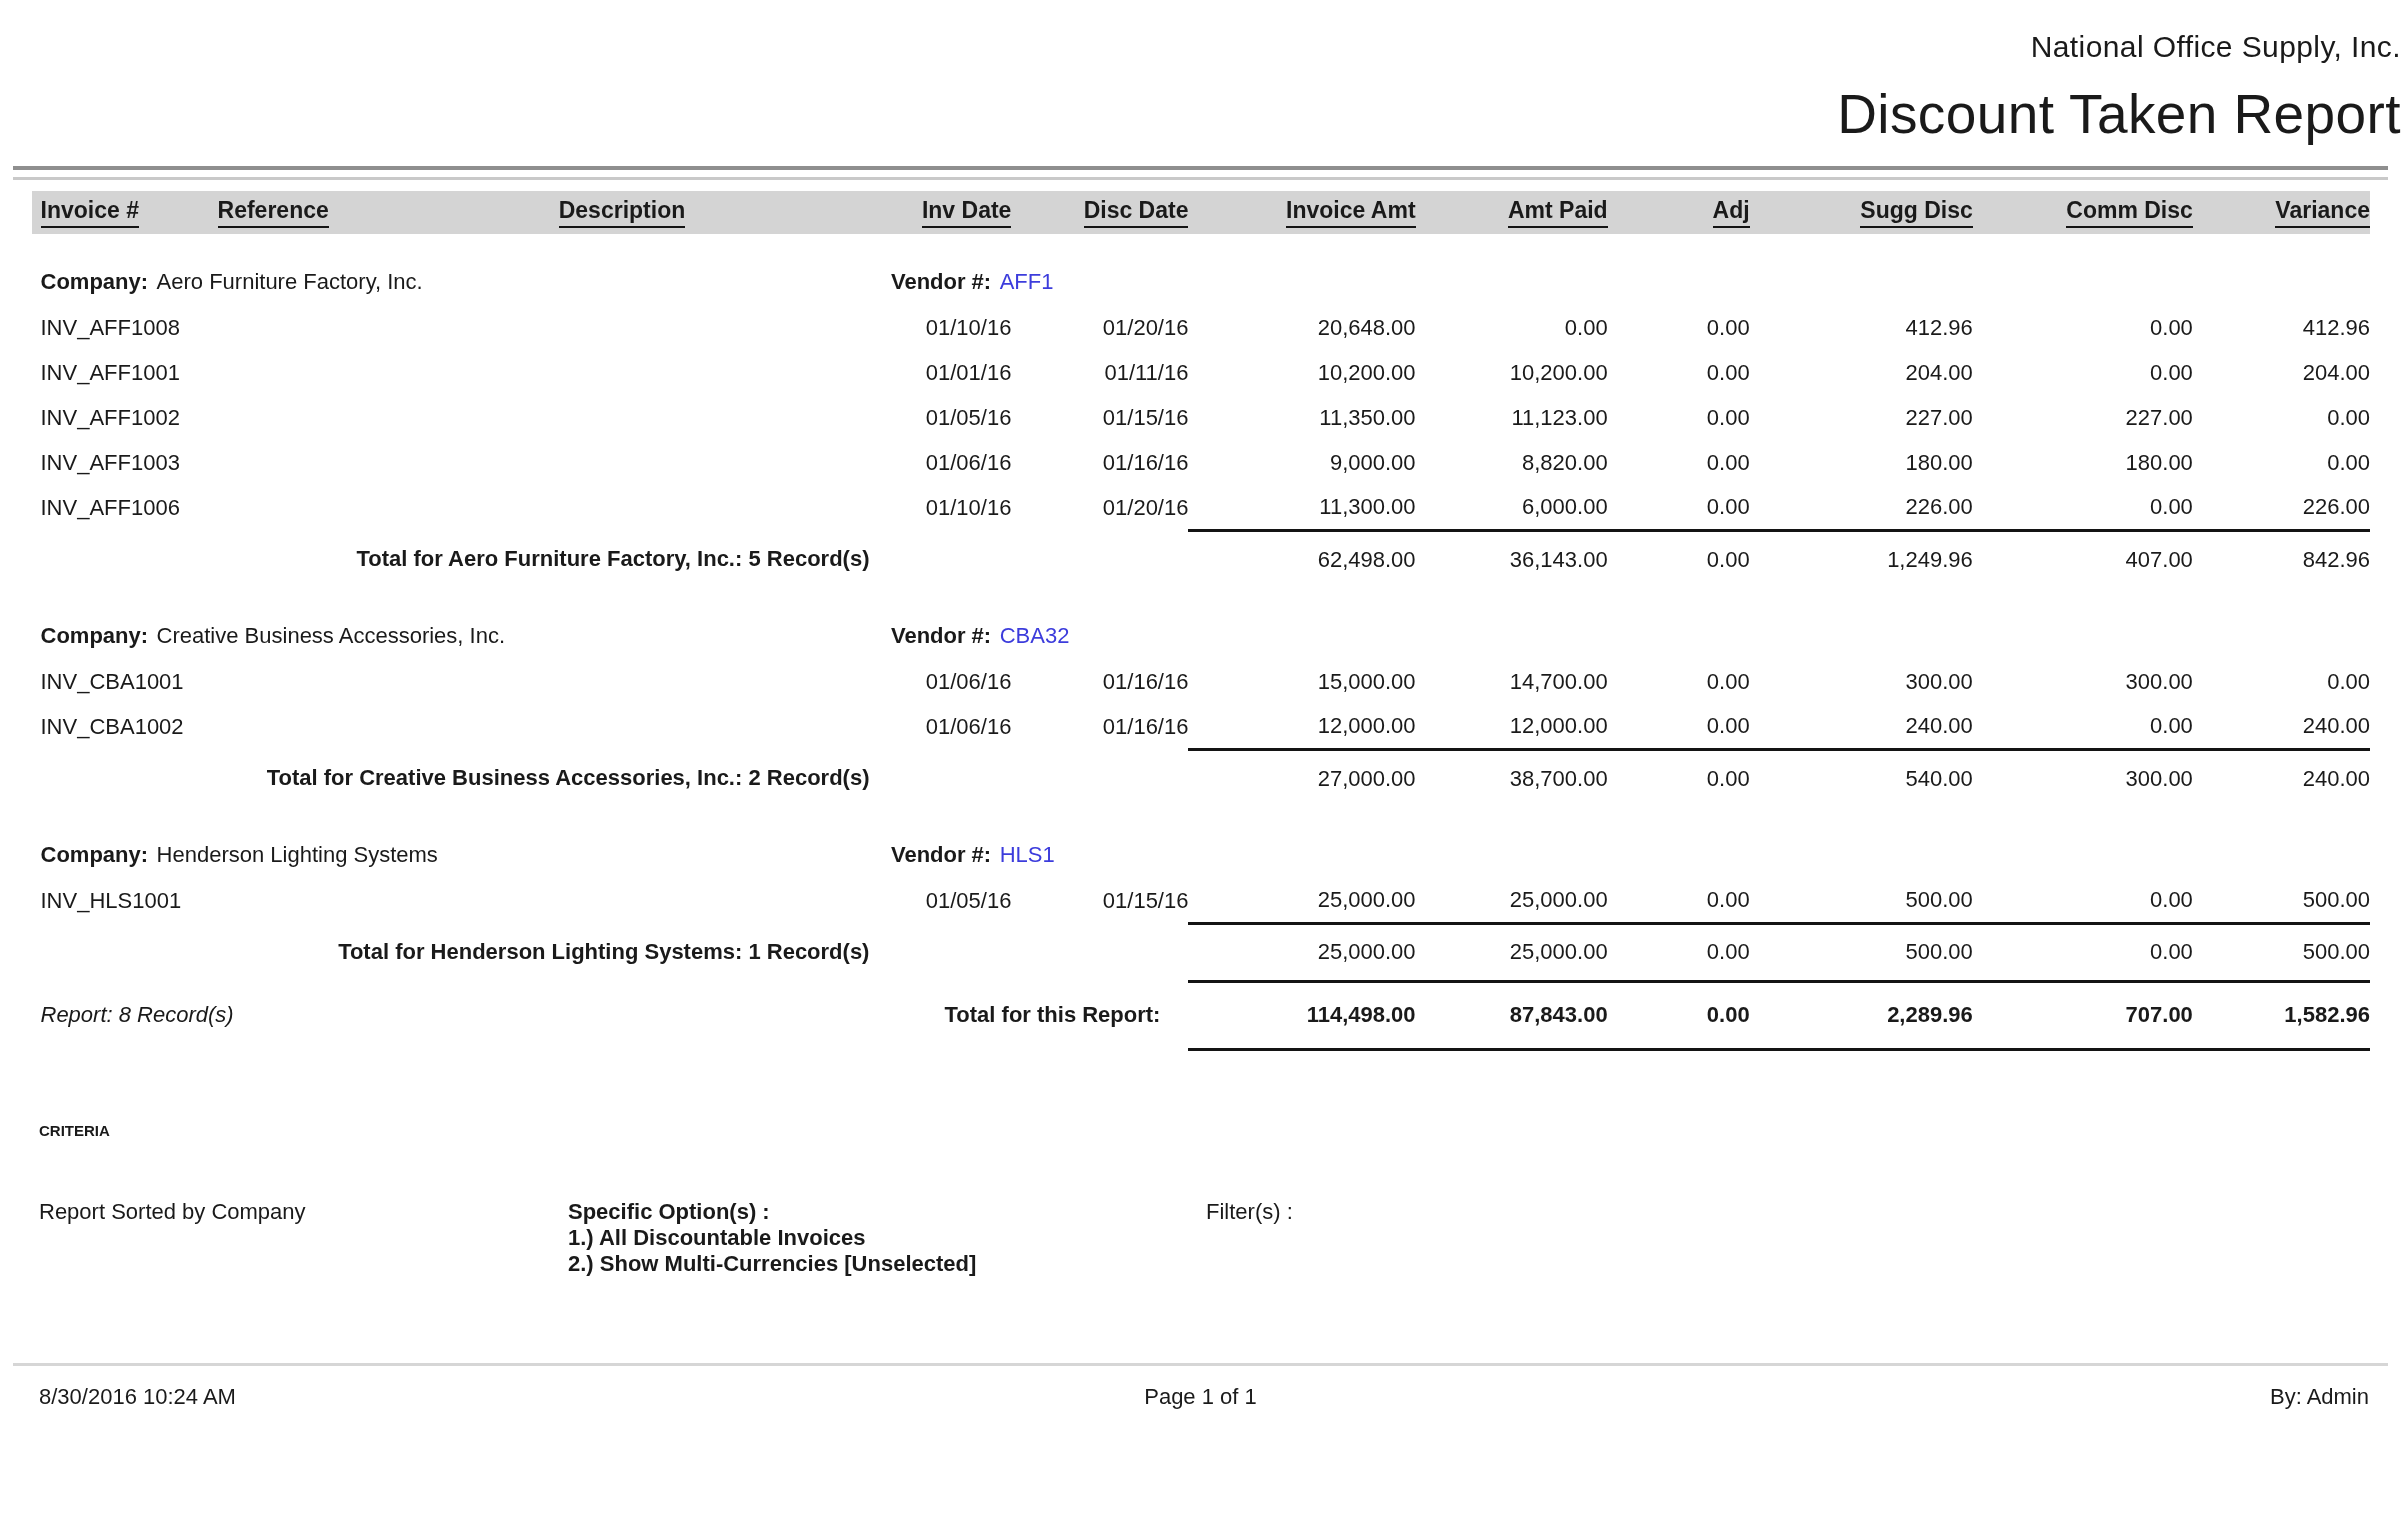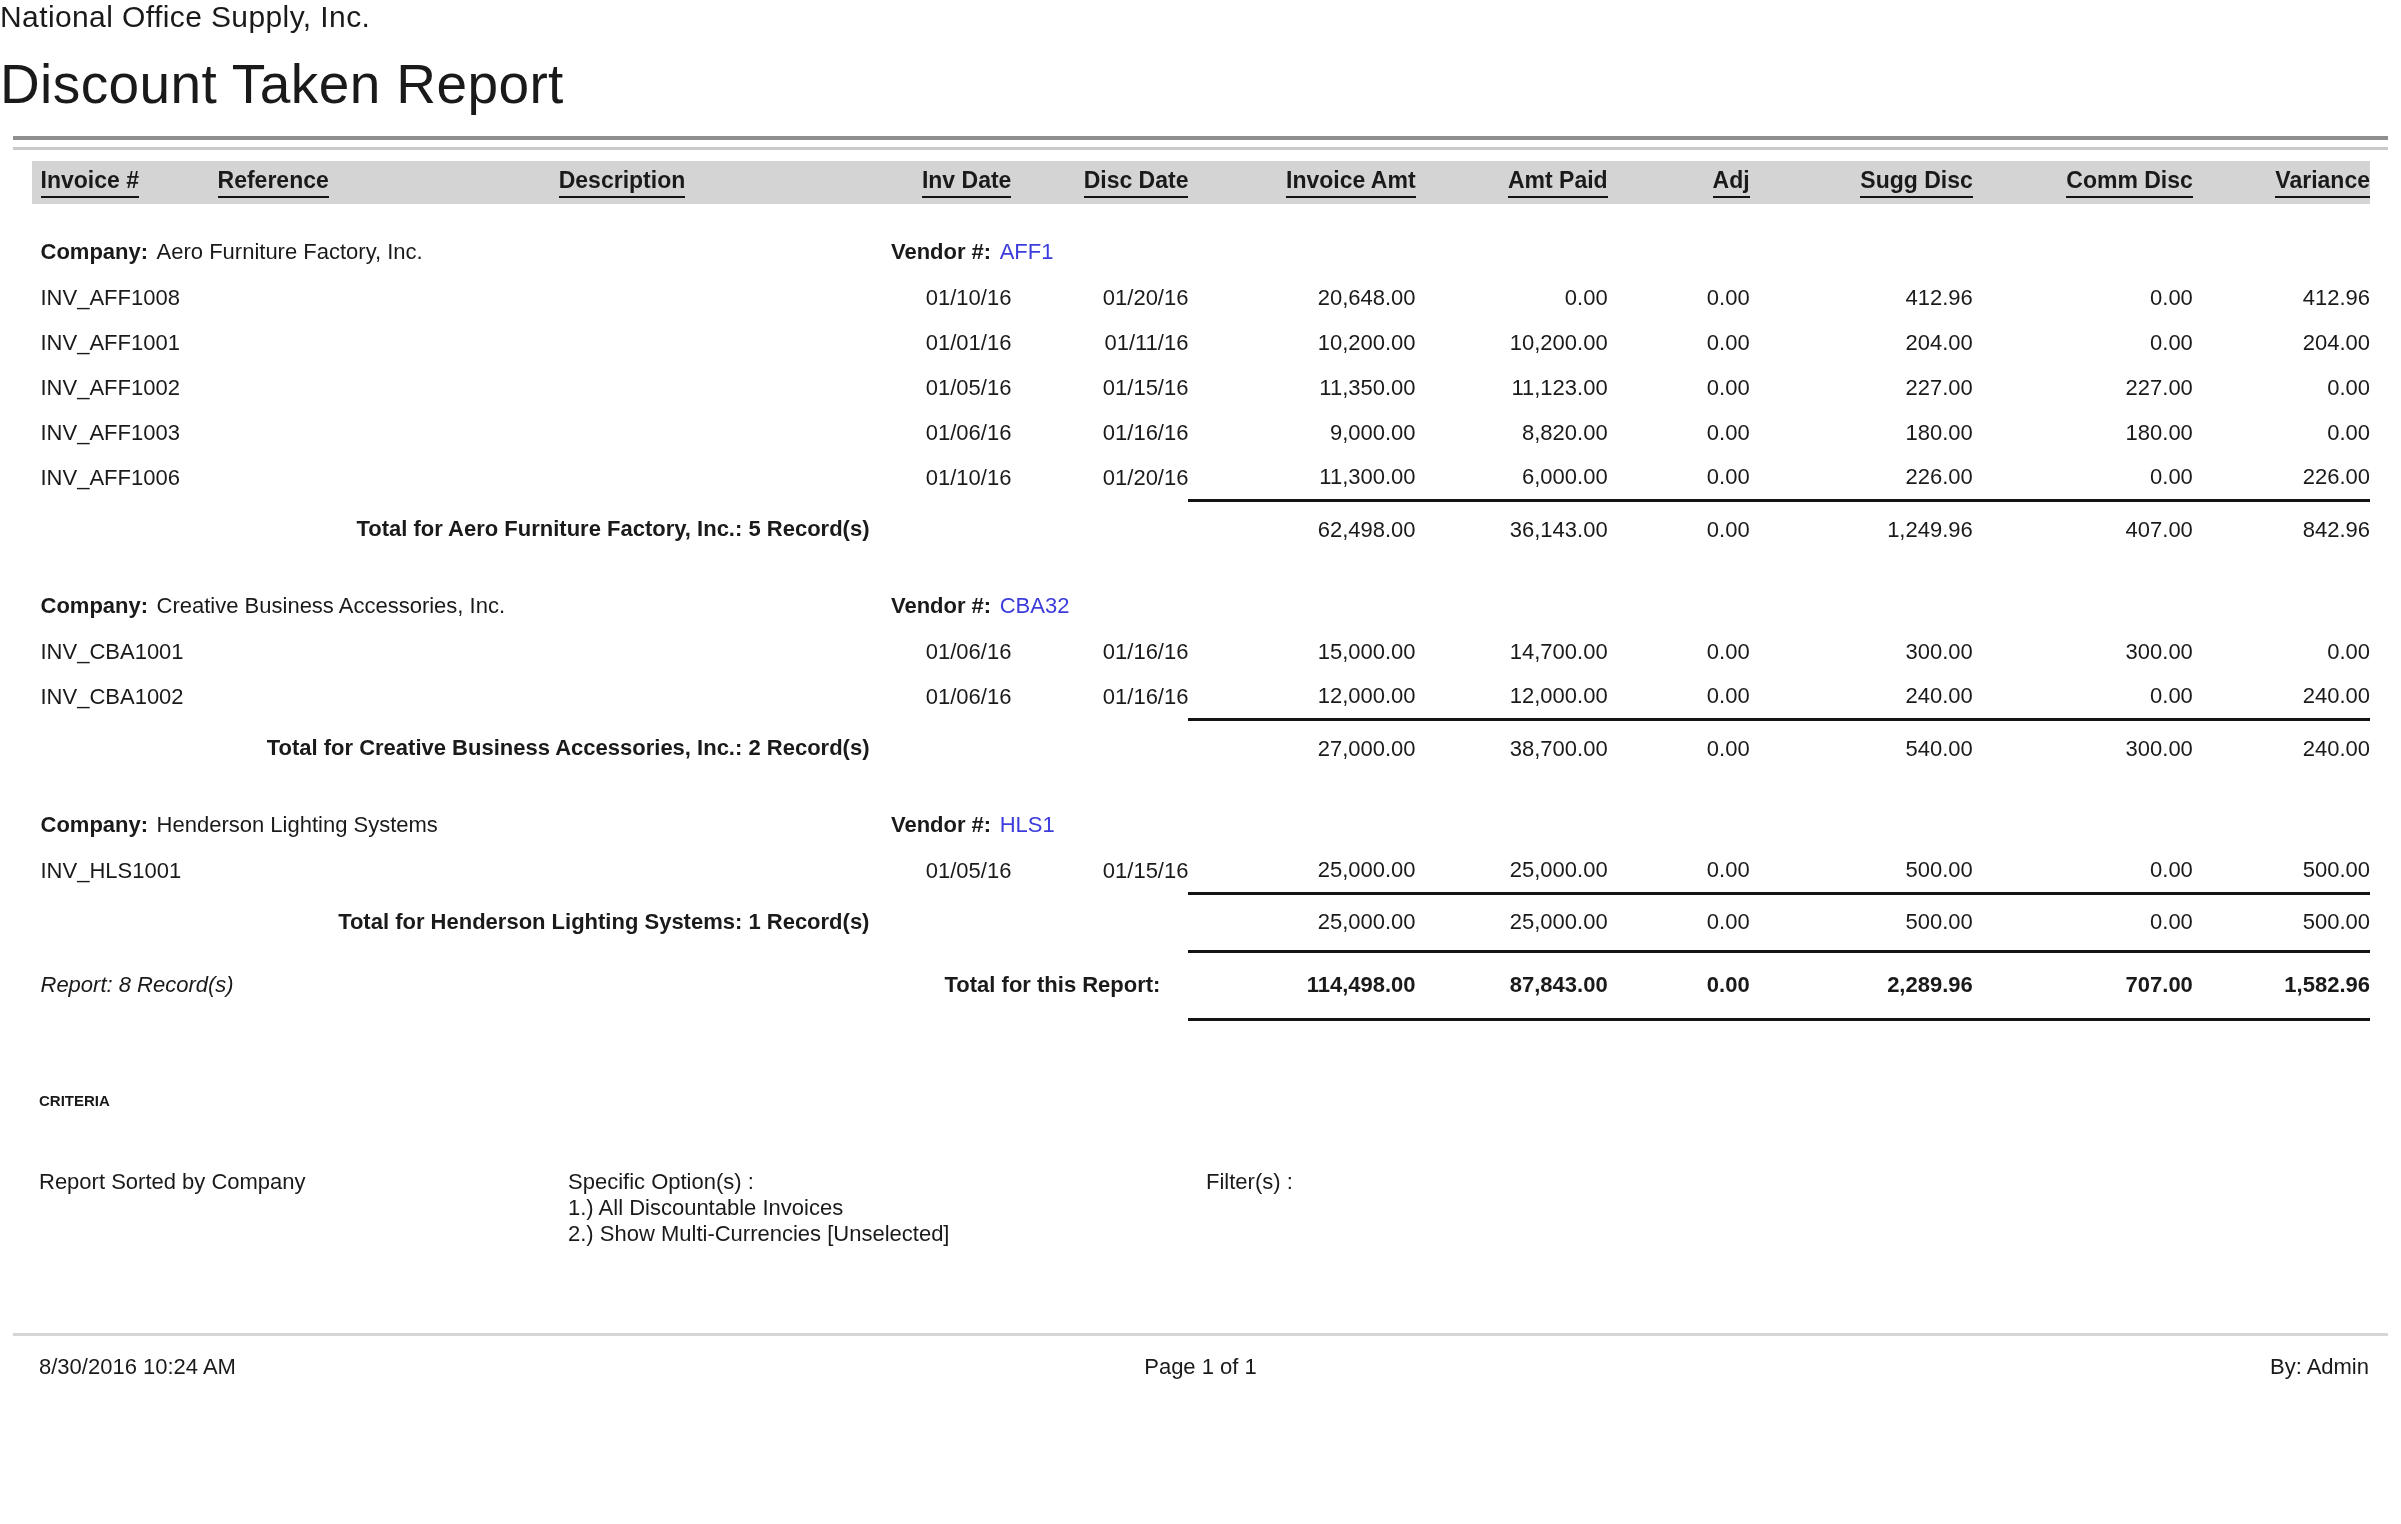--- a/index.html
+++ b/index.html
@@ -10,21 +10,21 @@
   * { box-sizing: border-box; }
   html, body { margin: 0; padding: 0; }
   body {
     width: 2401px; height: 1525px;
     background: #ffffff;
     color: var(--ink);
     font-family: "Liberation Sans", sans-serif;
     position: relative;
     overflow: hidden;
   }
-  .title-block { text-align: left; }
+  .title-block { text-align: right; padding-top: 30px; }
   .company-name { font-size: 30px; letter-spacing: 0.4px; }
   .report-title { font-size: 55px; margin-top: 18.4px; letter-spacing: 0.4px; }
   .rule-dark  { height: 3.5px; background: #8f8f8f; margin: 20px 12.8px 0 12.8px; }
   .rule-light { height: 2.8px; background: #c9c9c9; margin: 7px 12.8px 0 12.8px; }
 
   table.report {
     border-collapse: collapse;
     table-layout: fixed;
     width: 2338px;
     margin: 11.4px 32px 0 32px;
@@ -69,21 +69,21 @@
   .summary-label { font-weight: bold; padding-right: 28px; }
 
   .criteria {
     position: relative;
     margin: 71px 32px 0 32px;
     height: 213px;
     font-size: 22px;
   }
   .criteria-heading { position: absolute; left: 7px; top: 0; font-weight: bold; font-size: 15px; }
   .criteria-sorted  { position: absolute; left: 7px;  top: 77px; }
-  .criteria-options { position: absolute; left: 536px; top: 77px; }
+  .criteria-options { position: absolute; left: 536px; top: 77px; font-weight: bold; }
   .criteria-options .opt { }
   .criteria-filters { position: absolute; left: 1174px; top: 77px; }
 
   .footer-rule { height: 3.5px; background: #d6d6d6; margin: 28px 12.8px 0 12.8px; }
   .footer {
     position: relative;
     margin: 18.4px 32px 0 32px;
     font-size: 22px;
     height: 28px;
   }

